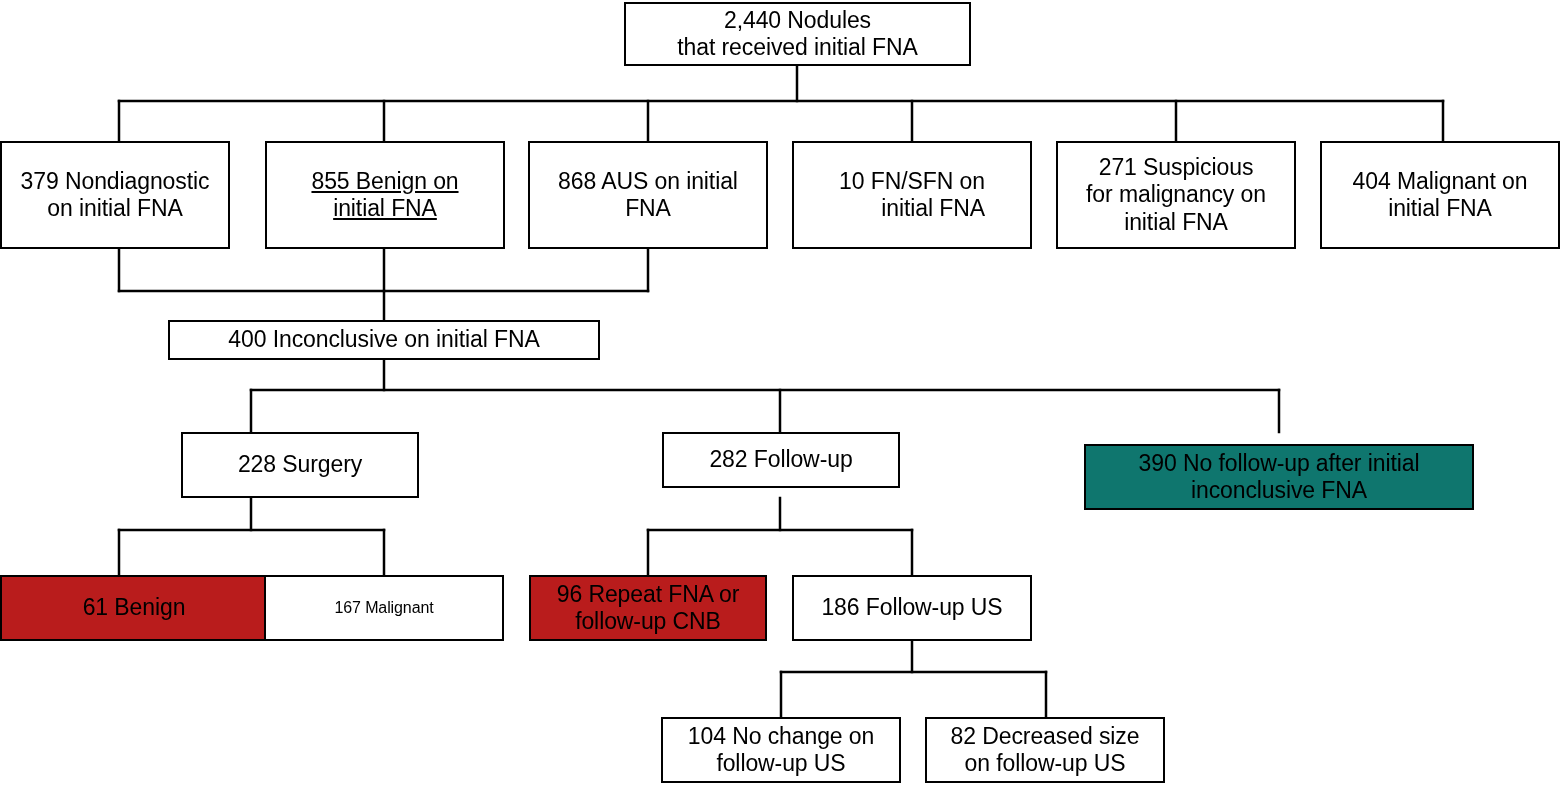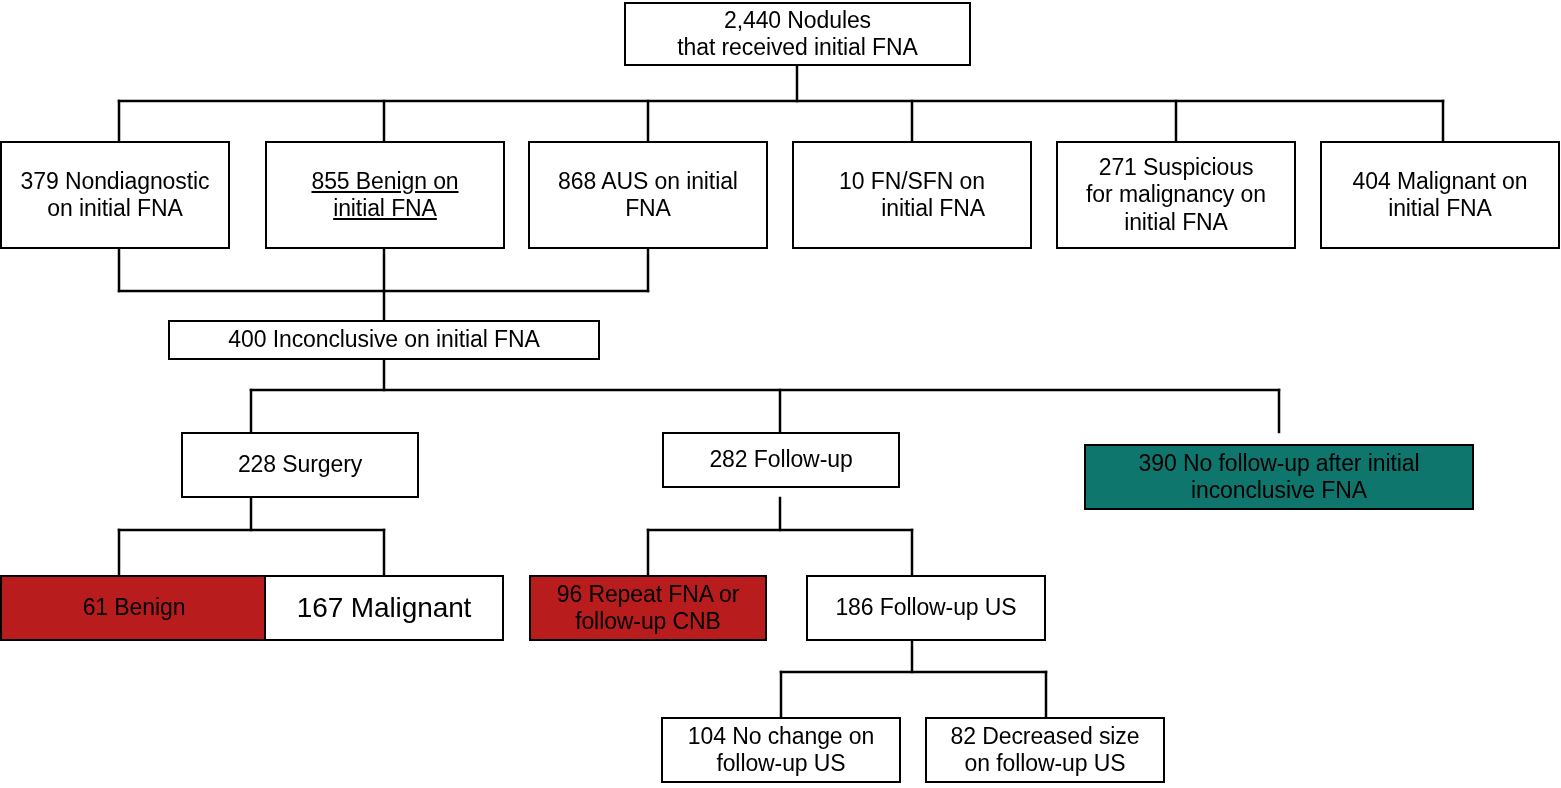--- a/index.html
+++ b/index.html
@@ -94,22 +94,22 @@
 for malignancy on
 initial FNA</div>
       <div class="node-box" style="left: 1320px; top: 141px; width: 240px; height: 108px; border-color: rgb(0, 0, 0); border-width: 2.5px; background: rgb(255, 255, 255); color: rgb(0, 0, 0); font-size: 23px;">404 Malignant on
 initial FNA</div>
       <div class="node-box" style="left: 168px; top: 320px; width: 432px; height: 40px; border-color: rgb(0, 0, 0); border-width: 2.5px; background: rgb(255, 255, 255); color: rgb(0, 0, 0); font-size: 23px;">400 Inconclusive on initial FNA</div>
       <div class="node-box" style="left: 133px; top: 432px; width: 238px; height: 66px; border-color: rgb(0, 0, 0); border-width: 2.5px; background: rgb(255, 255, 255); color: rgb(0, 0, 0); font-size: 23px; margin-left: 48px;">228 Surgery</div>
       <div class="node-box" style="left: 662px; top: 432px; width: 238px; height: 56px; border-color: rgb(0, 0, 0); border-width: 2.5px; background: rgb(255, 255, 255); color: rgb(0, 0, 0); font-size: 23px;">282 Follow-up</div>
       <div class="node-box" style="left: 1084px; top: 444px; width: 390px; height: 66px; border-color: rgb(0, 0, 0); border-width: 2.5px; background: #0f766e; color: rgb(0, 0, 0); font-size: 23px;">390 No follow-up after initial
 inconclusive FNA</div>
       <div class="node-box" style="left: 0px; top: 575px; width: 268px; height: 66px; border-color: rgb(0, 0, 0); border-width: 2.5px; background: #b91c1c; color: rgb(0, 0, 0); font-size: 23px;">61 Benign</div>
-      <div class="node-box" style="left: 264px; top: 575px; width: 240px; height: 66px; border-color: rgb(0, 0, 0); border-width: 2.5px; background: rgb(255, 255, 255); color: rgb(0, 0, 0); font-size: 28px;">167 Malignant</div>
+      <div class="node-box" style="left: 264px; top: 575px; width: 240px; height: 66px; border-color: rgb(0, 0, 0); border-width: 2.5px; background: rgb(255, 255, 255); color: rgb(0, 0, 0); font-size: 16px;">167 Malignant</div>
       <div class="node-box" style="left: 529px; top: 575px; width: 238px; height: 66px; border-color: rgb(0, 0, 0); border-width: 2.5px; background: #b91c1c; color: rgb(0, 0, 0); font-size: 23px;">96 Repeat FNA or
 follow-up CNB</div>
-      <div class="node-box" style="left: 792px; top: 575px; width: 240px; height: 66px; border-color: rgb(0, 0, 0); border-width: 2.5px; background: rgb(255, 255, 255); color: rgb(0, 0, 0); font-size: 23px; margin-left: 14px;">186 Follow-up US</div>
+      <div class="node-box" style="left: 792px; top: 575px; width: 240px; height: 66px; border-color: rgb(0, 0, 0); border-width: 2.5px; background: rgb(255, 255, 255); color: rgb(0, 0, 0); font-size: 23px;">186 Follow-up US</div>
       <div class="node-box" style="left: 661px; top: 717px; width: 240px; height: 66px; border-color: rgb(0, 0, 0); border-width: 2.5px; background: rgb(255, 255, 255); color: rgb(0, 0, 0); font-size: 23px;">104 No change on
 follow-up US</div>
       <div class="node-box" style="left: 925px; top: 717px; width: 240px; height: 66px; border-color: rgb(0, 0, 0); border-width: 2.5px; background: rgb(255, 255, 255); color: rgb(0, 0, 0); font-size: 23px;">82 Decreased size
 on follow-up US</div>
     </div>
 </div>
 
 </body></html>

